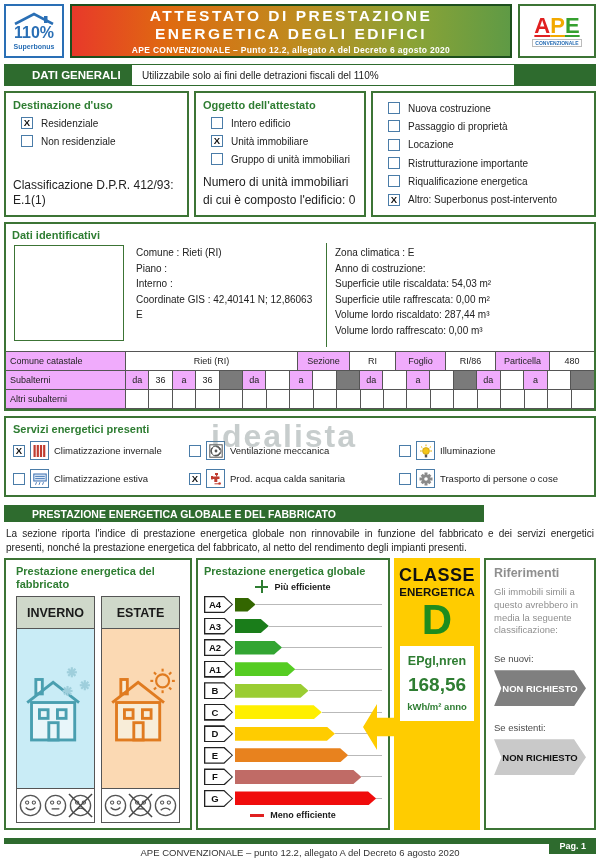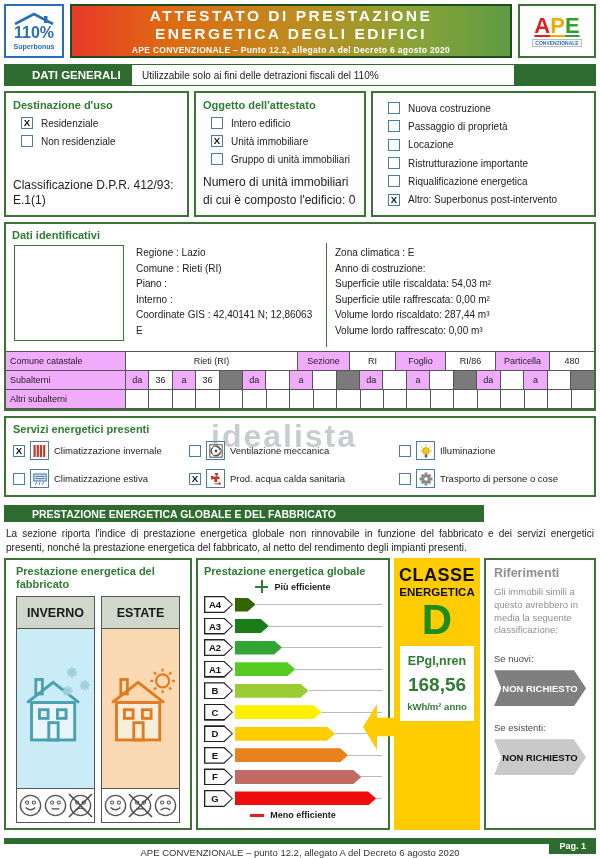--- a/index.html
+++ b/index.html
@@ -262,21 +262,20 @@
         <span class="opt-label">Altro: Superbonus post-intervento</span>
       </div>
     </div>
   </div>
 
   <div class="gbox di-box">
     <div class="gtitle">Dati identificativi</div>
     <div class="di-content">
       <div class="photo-box"></div>
       <div class="di-mid">
-        <div class="di-line">Regione : Lazio</div>
         <div class="di-line">Comune : Rieti (RI)</div>
         <div class="di-line">Piano :</div>
         <div class="di-line">Interno :</div>
         <div class="di-line">Coordinate GIS : 42,40141 N; 12,86063 E</div>
       </div>
       <div class="di-right">
         <div class="di-line">Zona climatica : E</div>
         <div class="di-line">Anno di costruzione:</div>
         <div class="di-line">Superficie utile riscaldata: 54,03 m²</div>
         <div class="di-line">Superficie utile raffrescata: 0,00 m²</div>

